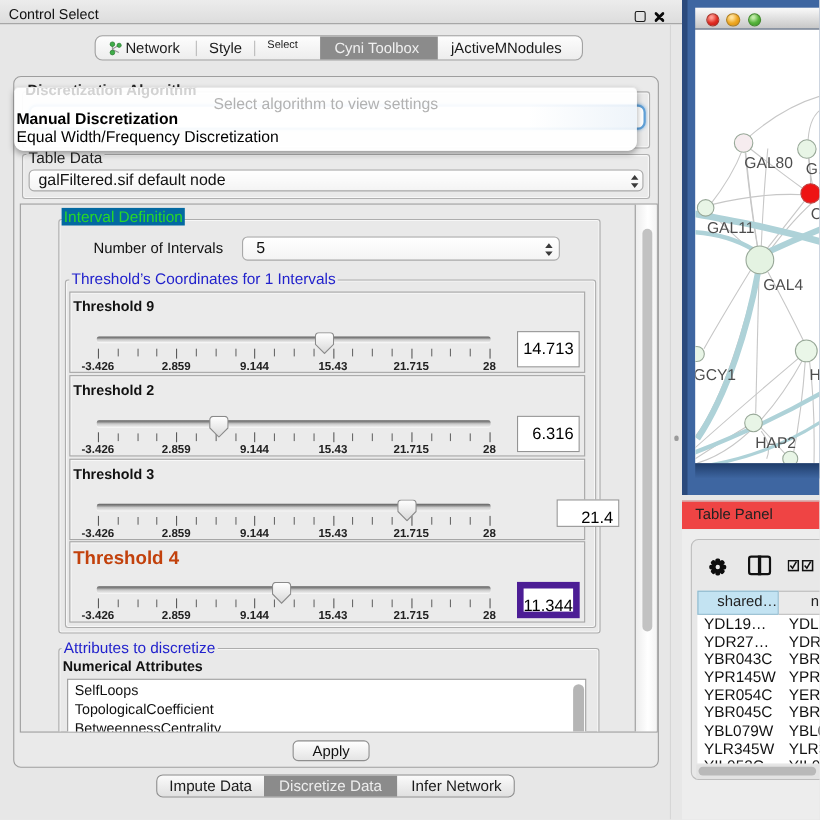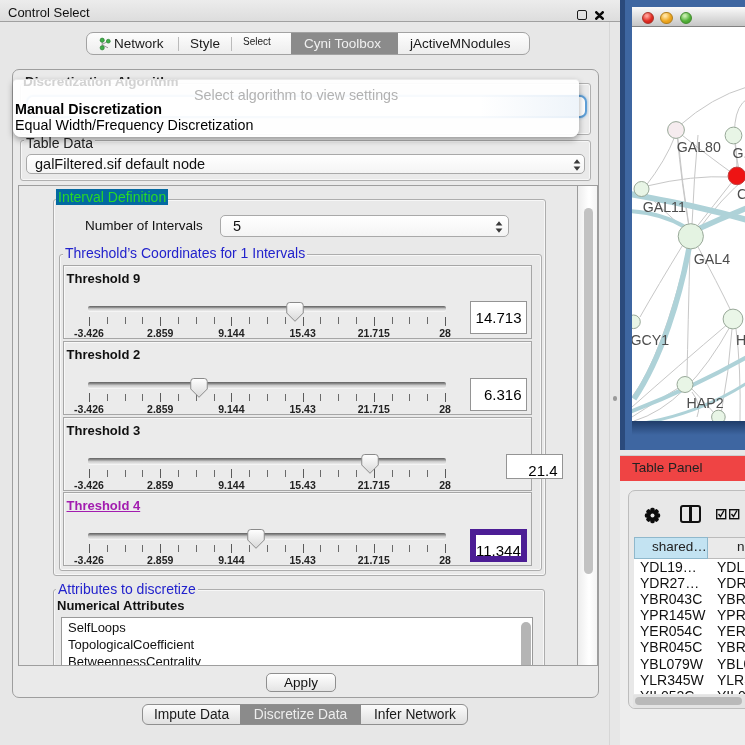--- a/index.html
+++ b/index.html
@@ -183,21 +183,21 @@
         <defs>
           <linearGradient id="thg" x1="0" y1="0" x2="0" y2="1">
             <stop offset="0" stop-color="#ffffff"></stop>
             <stop offset="1" stop-color="#d8d8d8"></stop>
           </linearGradient>
         </defs>
       </svg>
   <div class="abs" style="left:406px;top:35.5px;width:57px;height:25px;background:#fff;border:1px solid #949494;font-size:15px;color:#000;text-align:right;line-height:31px;padding-right:4.5px;margin-left:36px;">21.4</div>
 </div>
 <div class="abs" style="left:44px;top:306.3px;width:469px;height:74px;background:#ebebeb;border:1px solid #a6a6a6;box-shadow:inset 1px 1px 0 #f8f8f8;">
-  <div class="abs" style="left:2.5px;top:5px;font-size:13px;font-weight:bold;color:#a21caf;text-decoration:underline;">Threshold 4</div>
+  <div class="abs" style="left:2.5px;top:5px;font-size:17px;font-weight:bold;color:#c2410c;">Threshold 4</div>
   <div class="abs" style="left:24px;top:40px;width:358px;height:5.5px;background:linear-gradient(#606060 0%,#8f8f8f 30%,#c9c9c9 55%,#ececec 100%);border-radius:2px;box-shadow:0 1px 0 #f5f5f5;"></div>
   <div class="abs" style="left:25.0px;top:51px;width:1px;height:9px;background:#5a5a5a;"></div>
   <div class="abs" style="left:42.8px;top:51.5px;width:1px;height:7px;background:#6a6a6a;"></div>
   <div class="abs" style="left:60.6px;top:51.5px;width:1px;height:7px;background:#6a6a6a;"></div>
   <div class="abs" style="left:78.4px;top:51.5px;width:1px;height:7px;background:#6a6a6a;"></div>
   <div class="abs" style="left:96.2px;top:51px;width:1px;height:9px;background:#5a5a5a;"></div>
   <div class="abs" style="left:114.0px;top:51.5px;width:1px;height:7px;background:#6a6a6a;"></div>
   <div class="abs" style="left:131.8px;top:51.5px;width:1px;height:7px;background:#6a6a6a;"></div>
   <div class="abs" style="left:149.6px;top:51.5px;width:1px;height:7px;background:#6a6a6a;"></div>
   <div class="abs" style="left:167.4px;top:51px;width:1px;height:9px;background:#5a5a5a;"></div>

